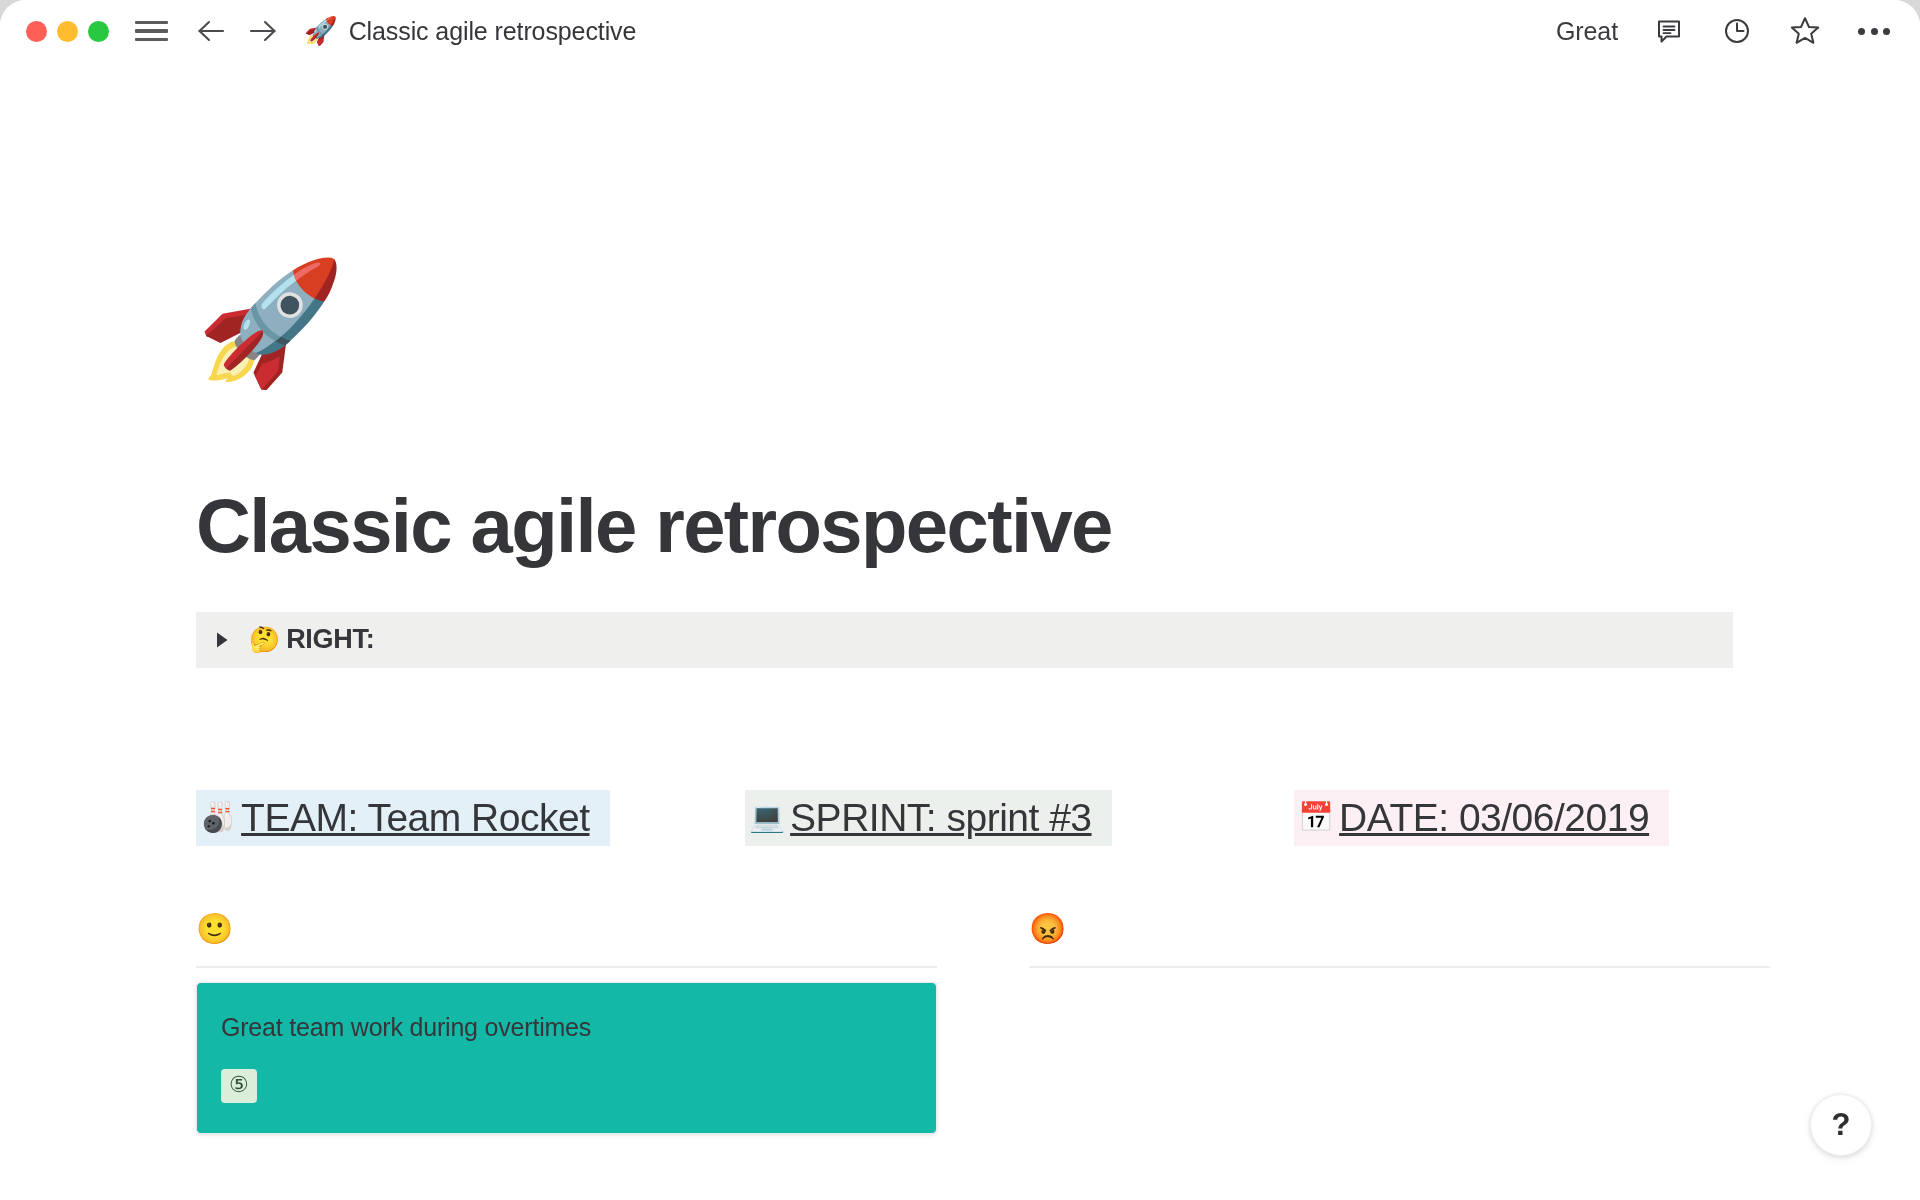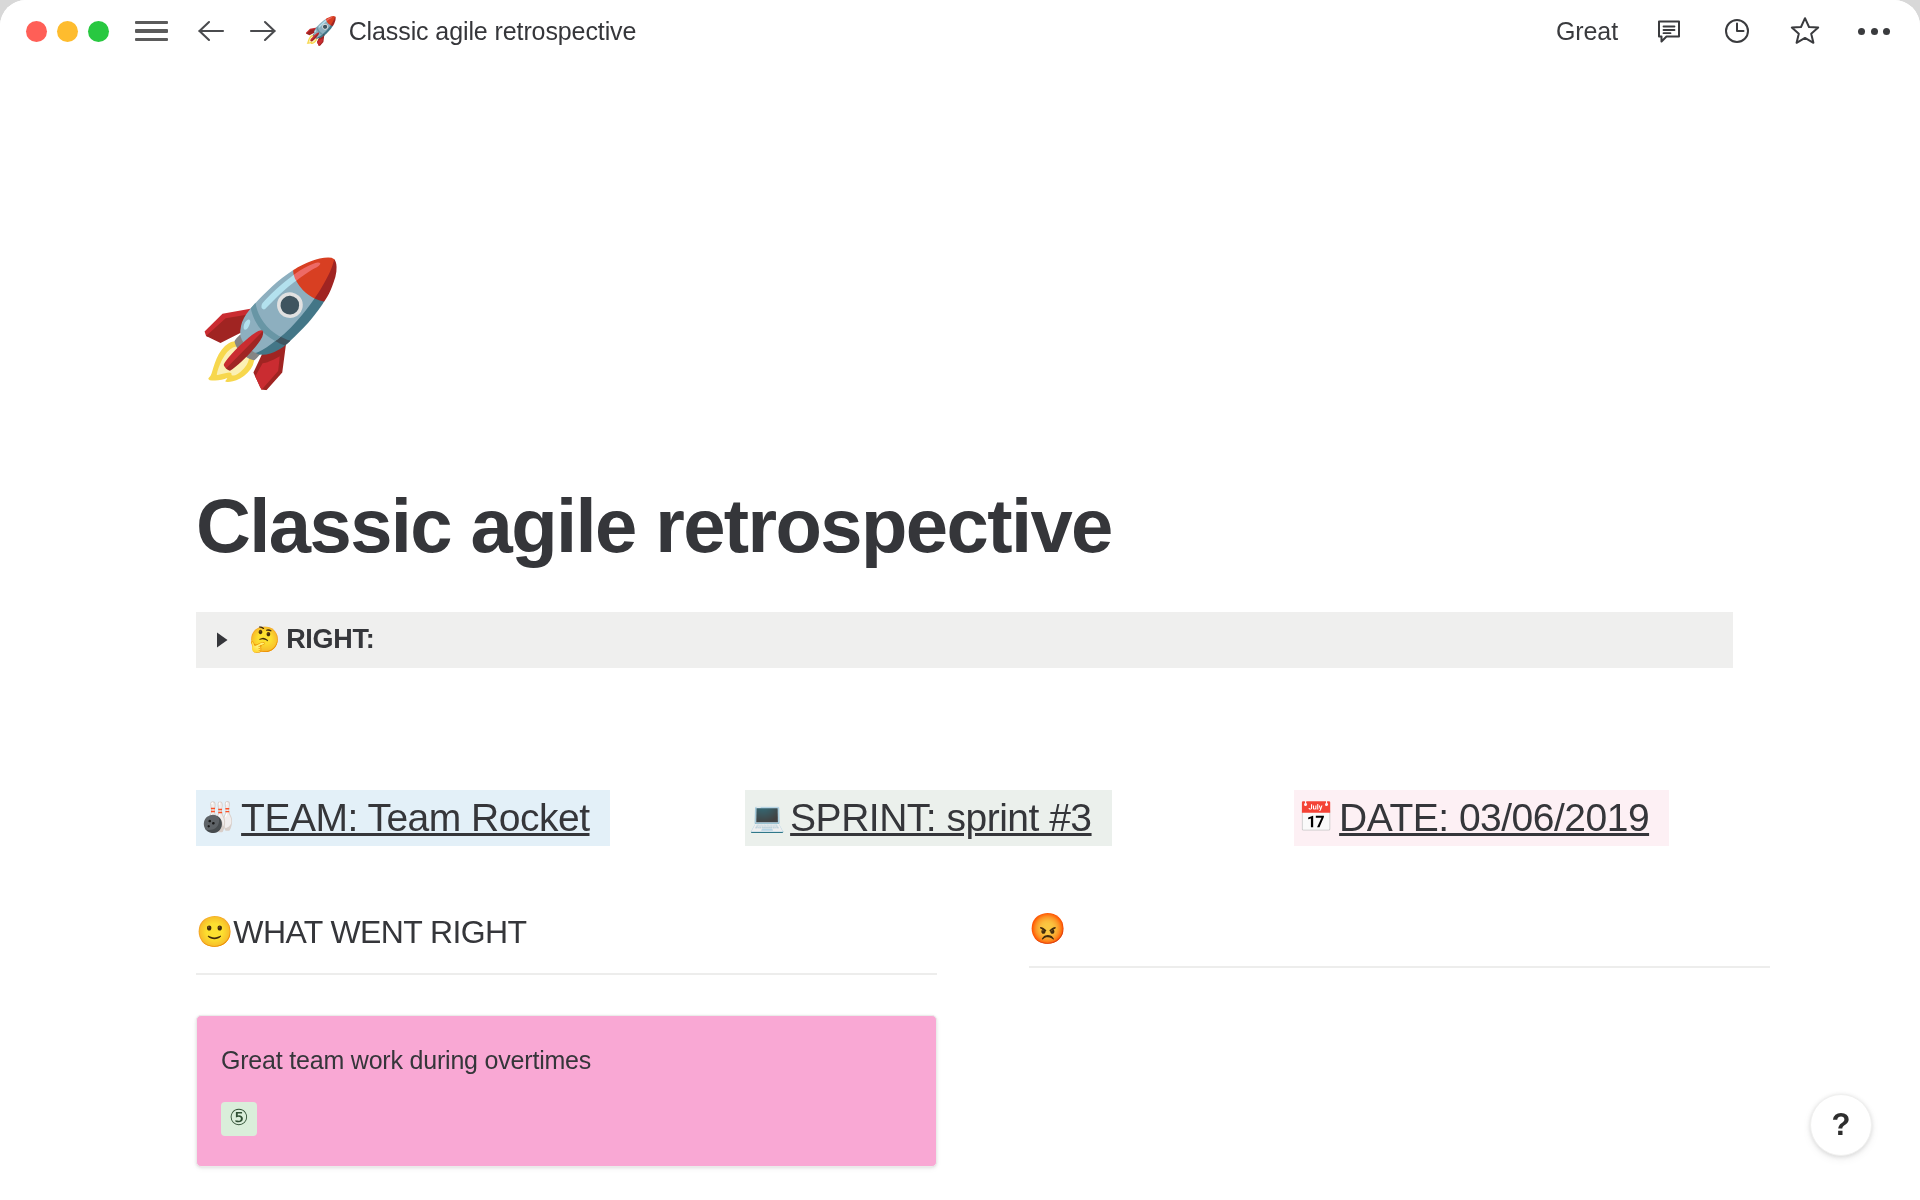--- a/index.html
+++ b/index.html
@@ -170,22 +170,22 @@
   }
   .col-head-emoji { font-size: 30px; line-height: 1; }
   .col-head-text {
     font-size: 32px;
     color: #35363a;
     letter-spacing: -0.6px;
     white-space: nowrap;
   }
 
   .card {
-    margin-top: 40px;
-    background: #f9a8d4;
+    margin-top: 14px;
+    background: #14b8a6;
     border: 1.5px solid #ebebea;
     border-radius: 5px;
     box-shadow: 0 1px 3px rgba(15,15,15,0.09), 0 2px 6px rgba(15,15,15,0.04);
     padding: 28px 24px 30px 24px;
     min-height: 148px;
   }
   .card-text {
     font-size: 25px;
     color: #35363a;
     letter-spacing: -0.2px;
@@ -322,21 +322,20 @@
         <span class="info-emoji">📅</span>
         <span class="info-text">DATE: 03/06/2019</span>
       </div>
     </div>
 
     <div class="cols">
 
       <div class="col">
         <div class="col-head">
           <span class="col-head-emoji">🙂</span>
-          <span class="col-head-text">WHAT WENT RIGHT</span>
         </div>
         <div class="card">
           <div class="card-text">Great team work during overtimes</div>
           <div class="card-badge-row">
             <span class="badge" style="background:#daeeda;color:#2f4f33">⑤</span>
           </div>
         </div>
       </div>
 
       <div class="col">

